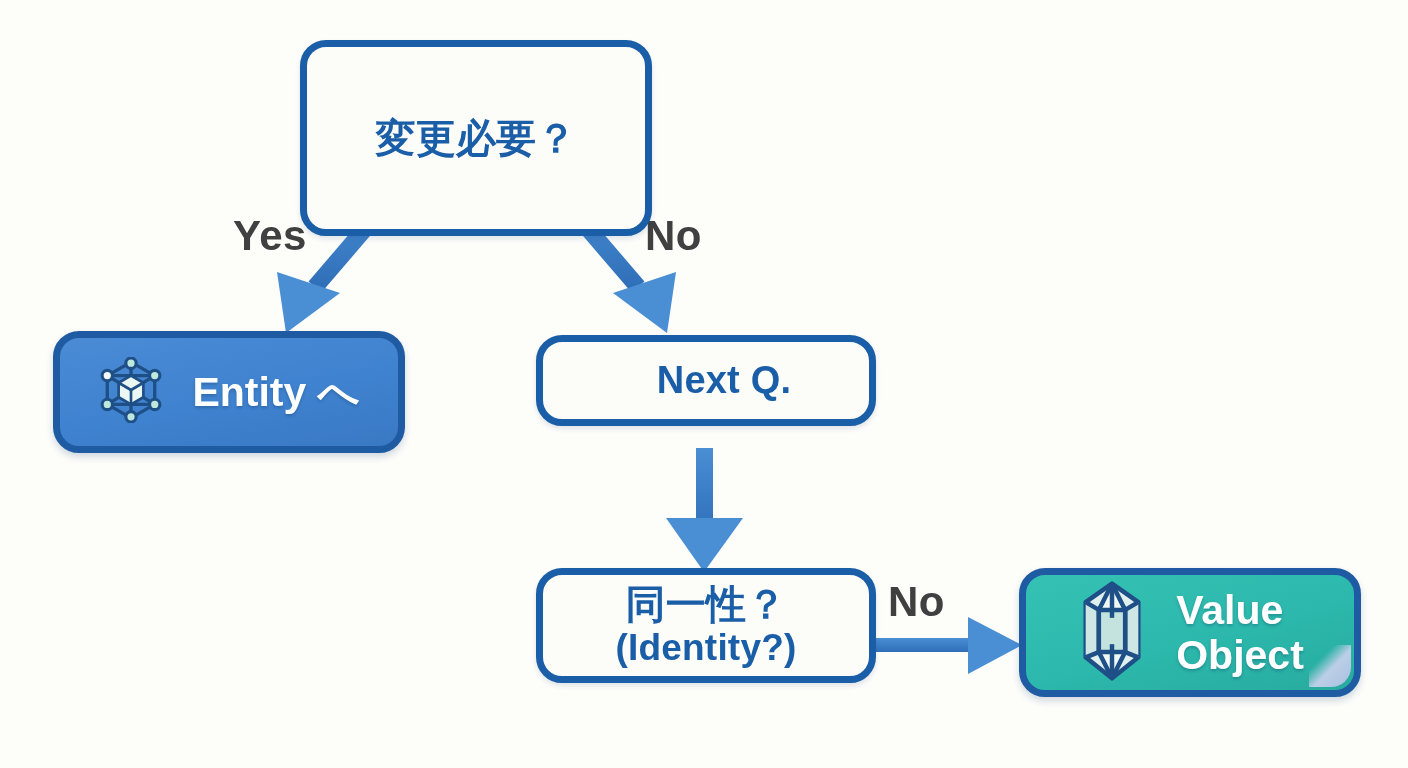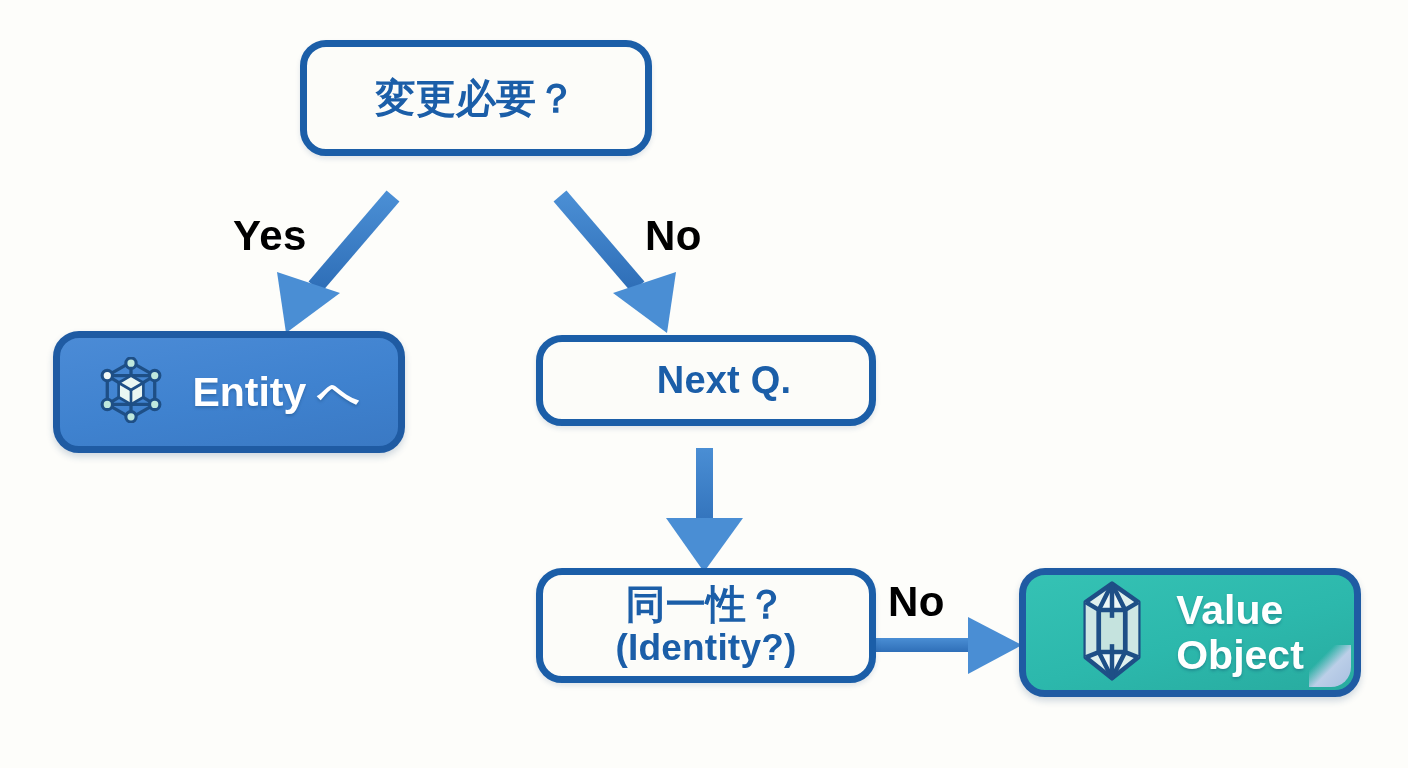--- a/index.html
+++ b/index.html
@@ -72,21 +72,21 @@
   }
   .node .icon {
     flex: 0 0 auto;
     display: block;
   }
   
   .edge-label {
     position: absolute;
     font-size: 42px;
     font-weight: 700;
-    color: #000000;
+    color: #404040;
     text-shadow: 0 1px 1px rgba(255,255,255,0.6);
     letter-spacing: 0.5px;
   }
   
   .curl {
     position: absolute;
     right: 3px;
     bottom: 3px;
     width: 42px;
     height: 42px;
@@ -127,21 +127,21 @@
     <g>
       <rect x="874" y="638" width="118" height="14" fill="url(#arrGrad)"></rect>
       <polygon points="1022,645 968,617 968,674" fill="#4a8ed4"></polygon>
     </g>
   </svg>
 
   <div class="edge-label" style="left:233px; top:212px;">Yes</div>
   <div class="edge-label" style="left:645px; top:212px;">No</div>
   <div class="edge-label" style="left:888px; top:578px;">No</div>
 
-  <div class="node outline" style="left:300px; top:40px; width:352px; height:116px;">
+  <div class="node outline" style="left:300px; top:40px; width:352px; height:196px;">
     <div class="label">
       <span class="line-jp">変更必要？</span>
     </div>
   </div>
 
   <div class="node filled entity" style="left:53px; top:331px; width:352px; height:122px;">
     <span class="icon">
       <svg width="66" height="66" viewBox="0 0 64 64">
         <g stroke="#1e4f86" stroke-width="3.2" fill="none" stroke-linejoin="round">
           <polygon points="32,5 55,18 55,46 32,59 9,46 9,18"></polygon>

